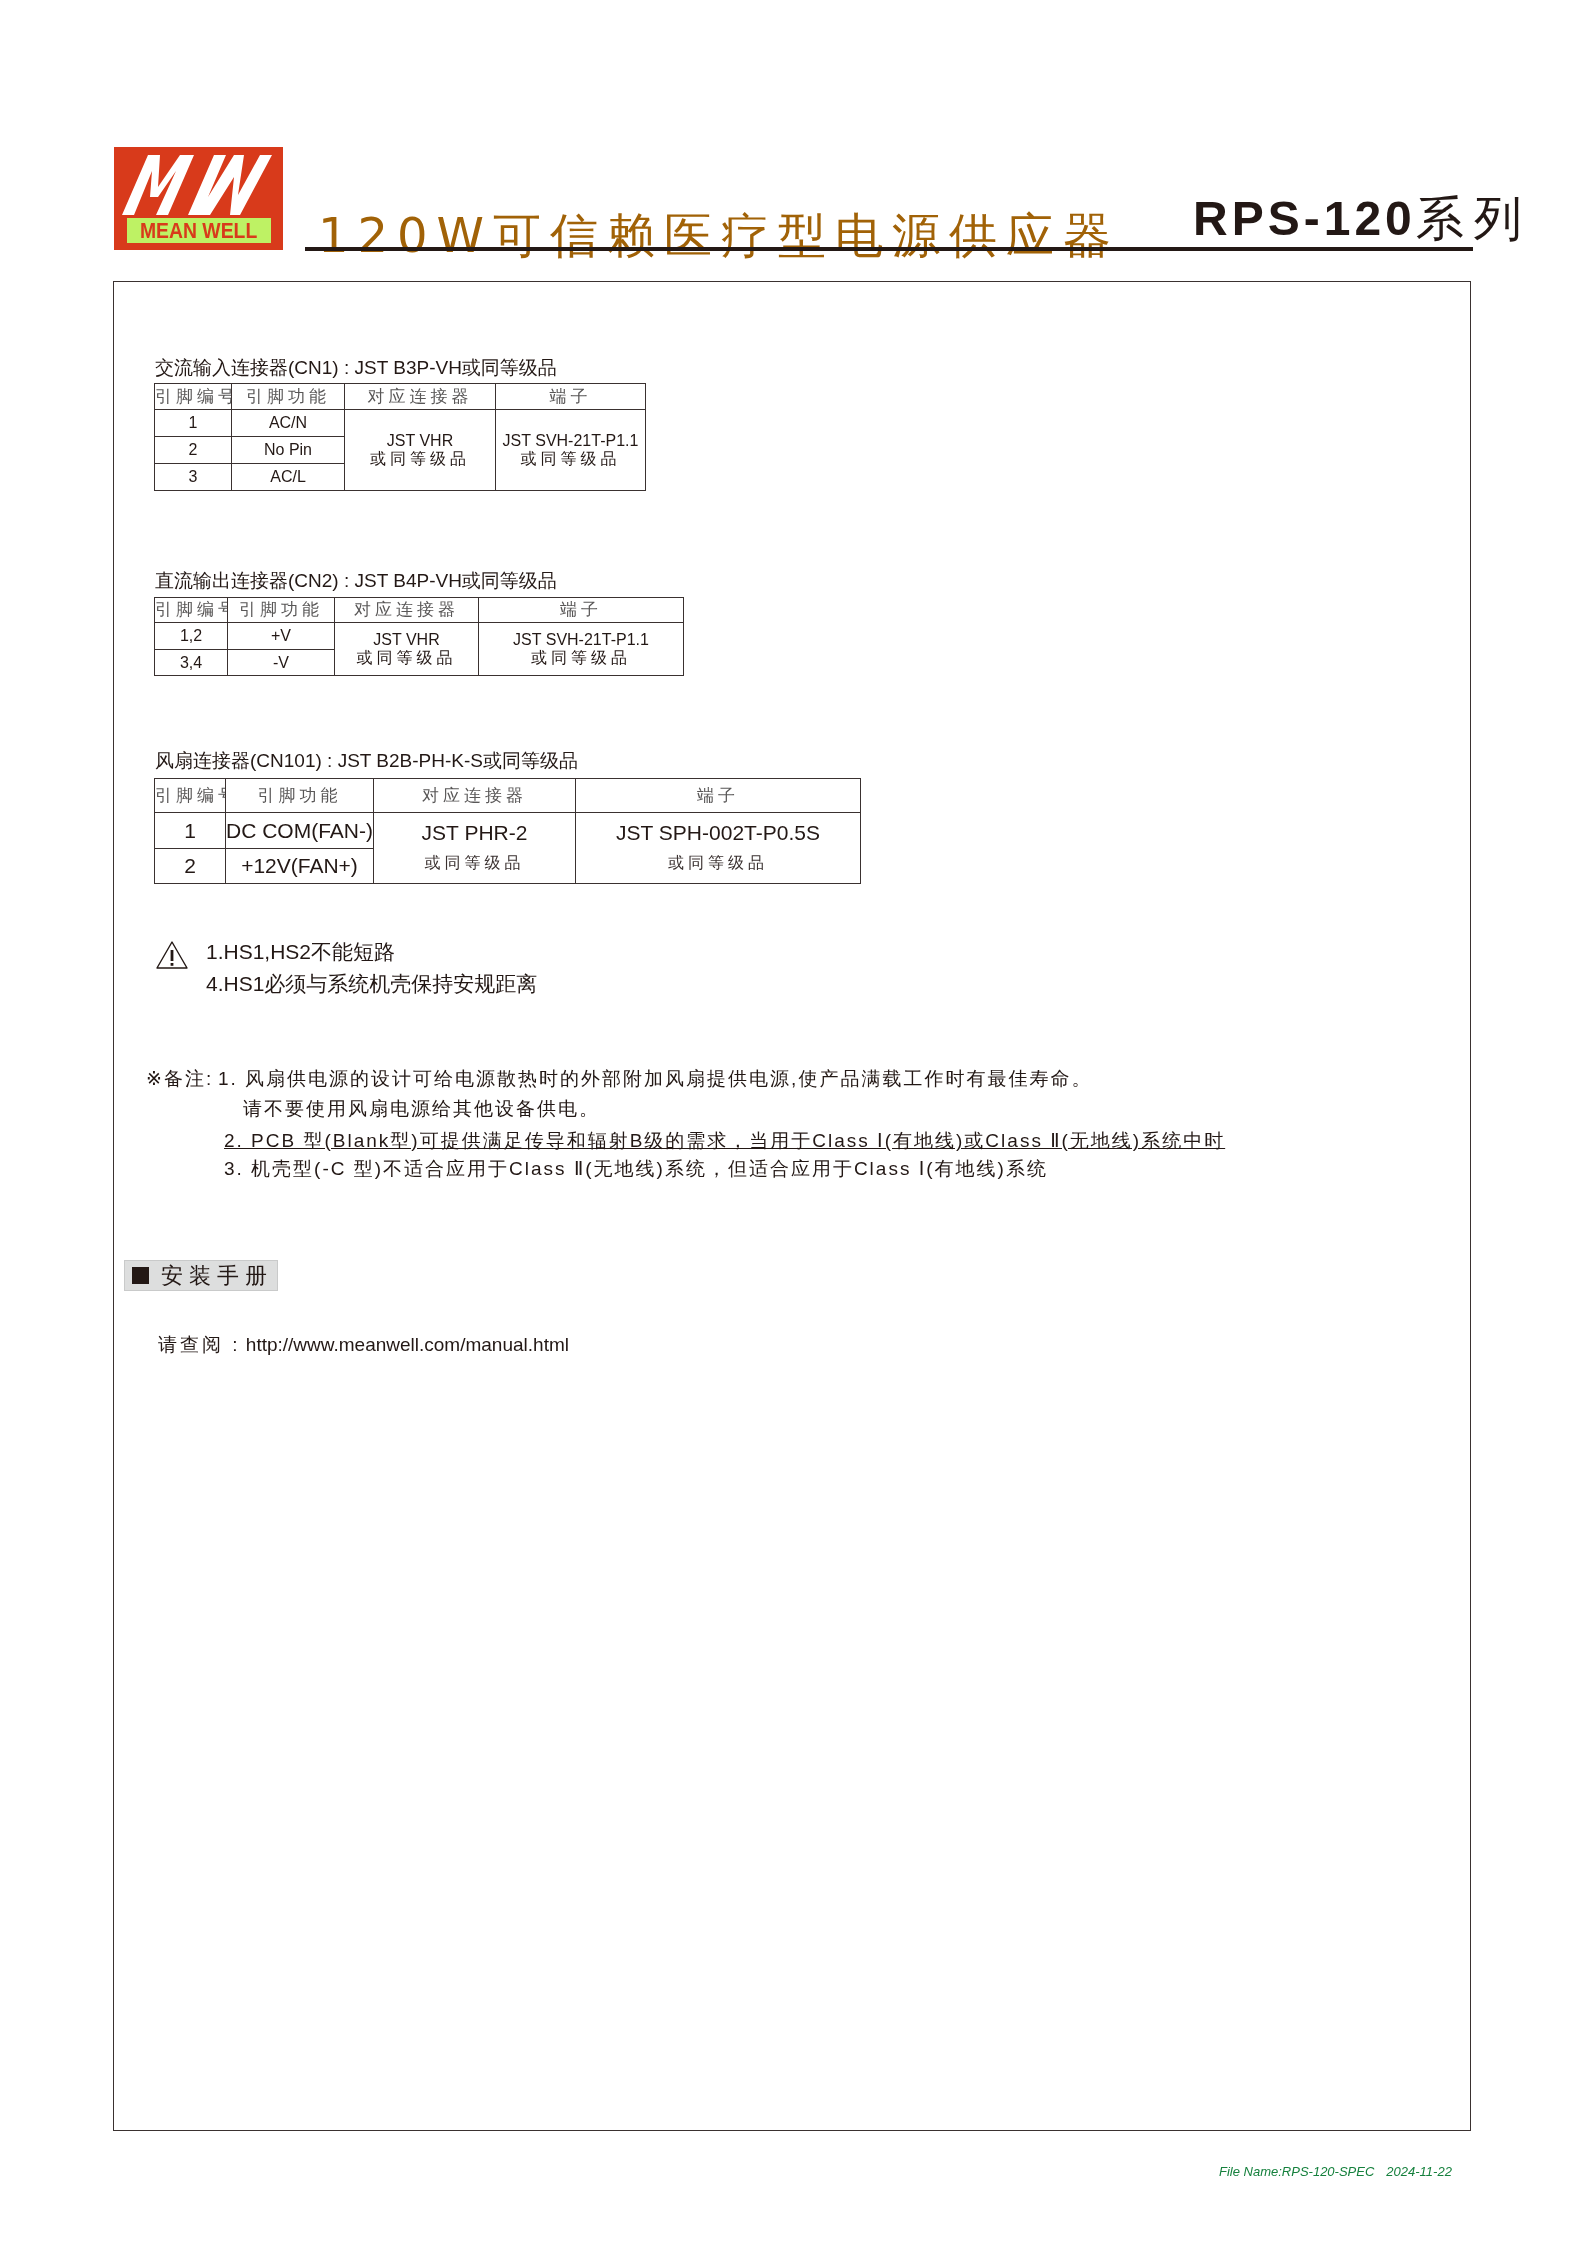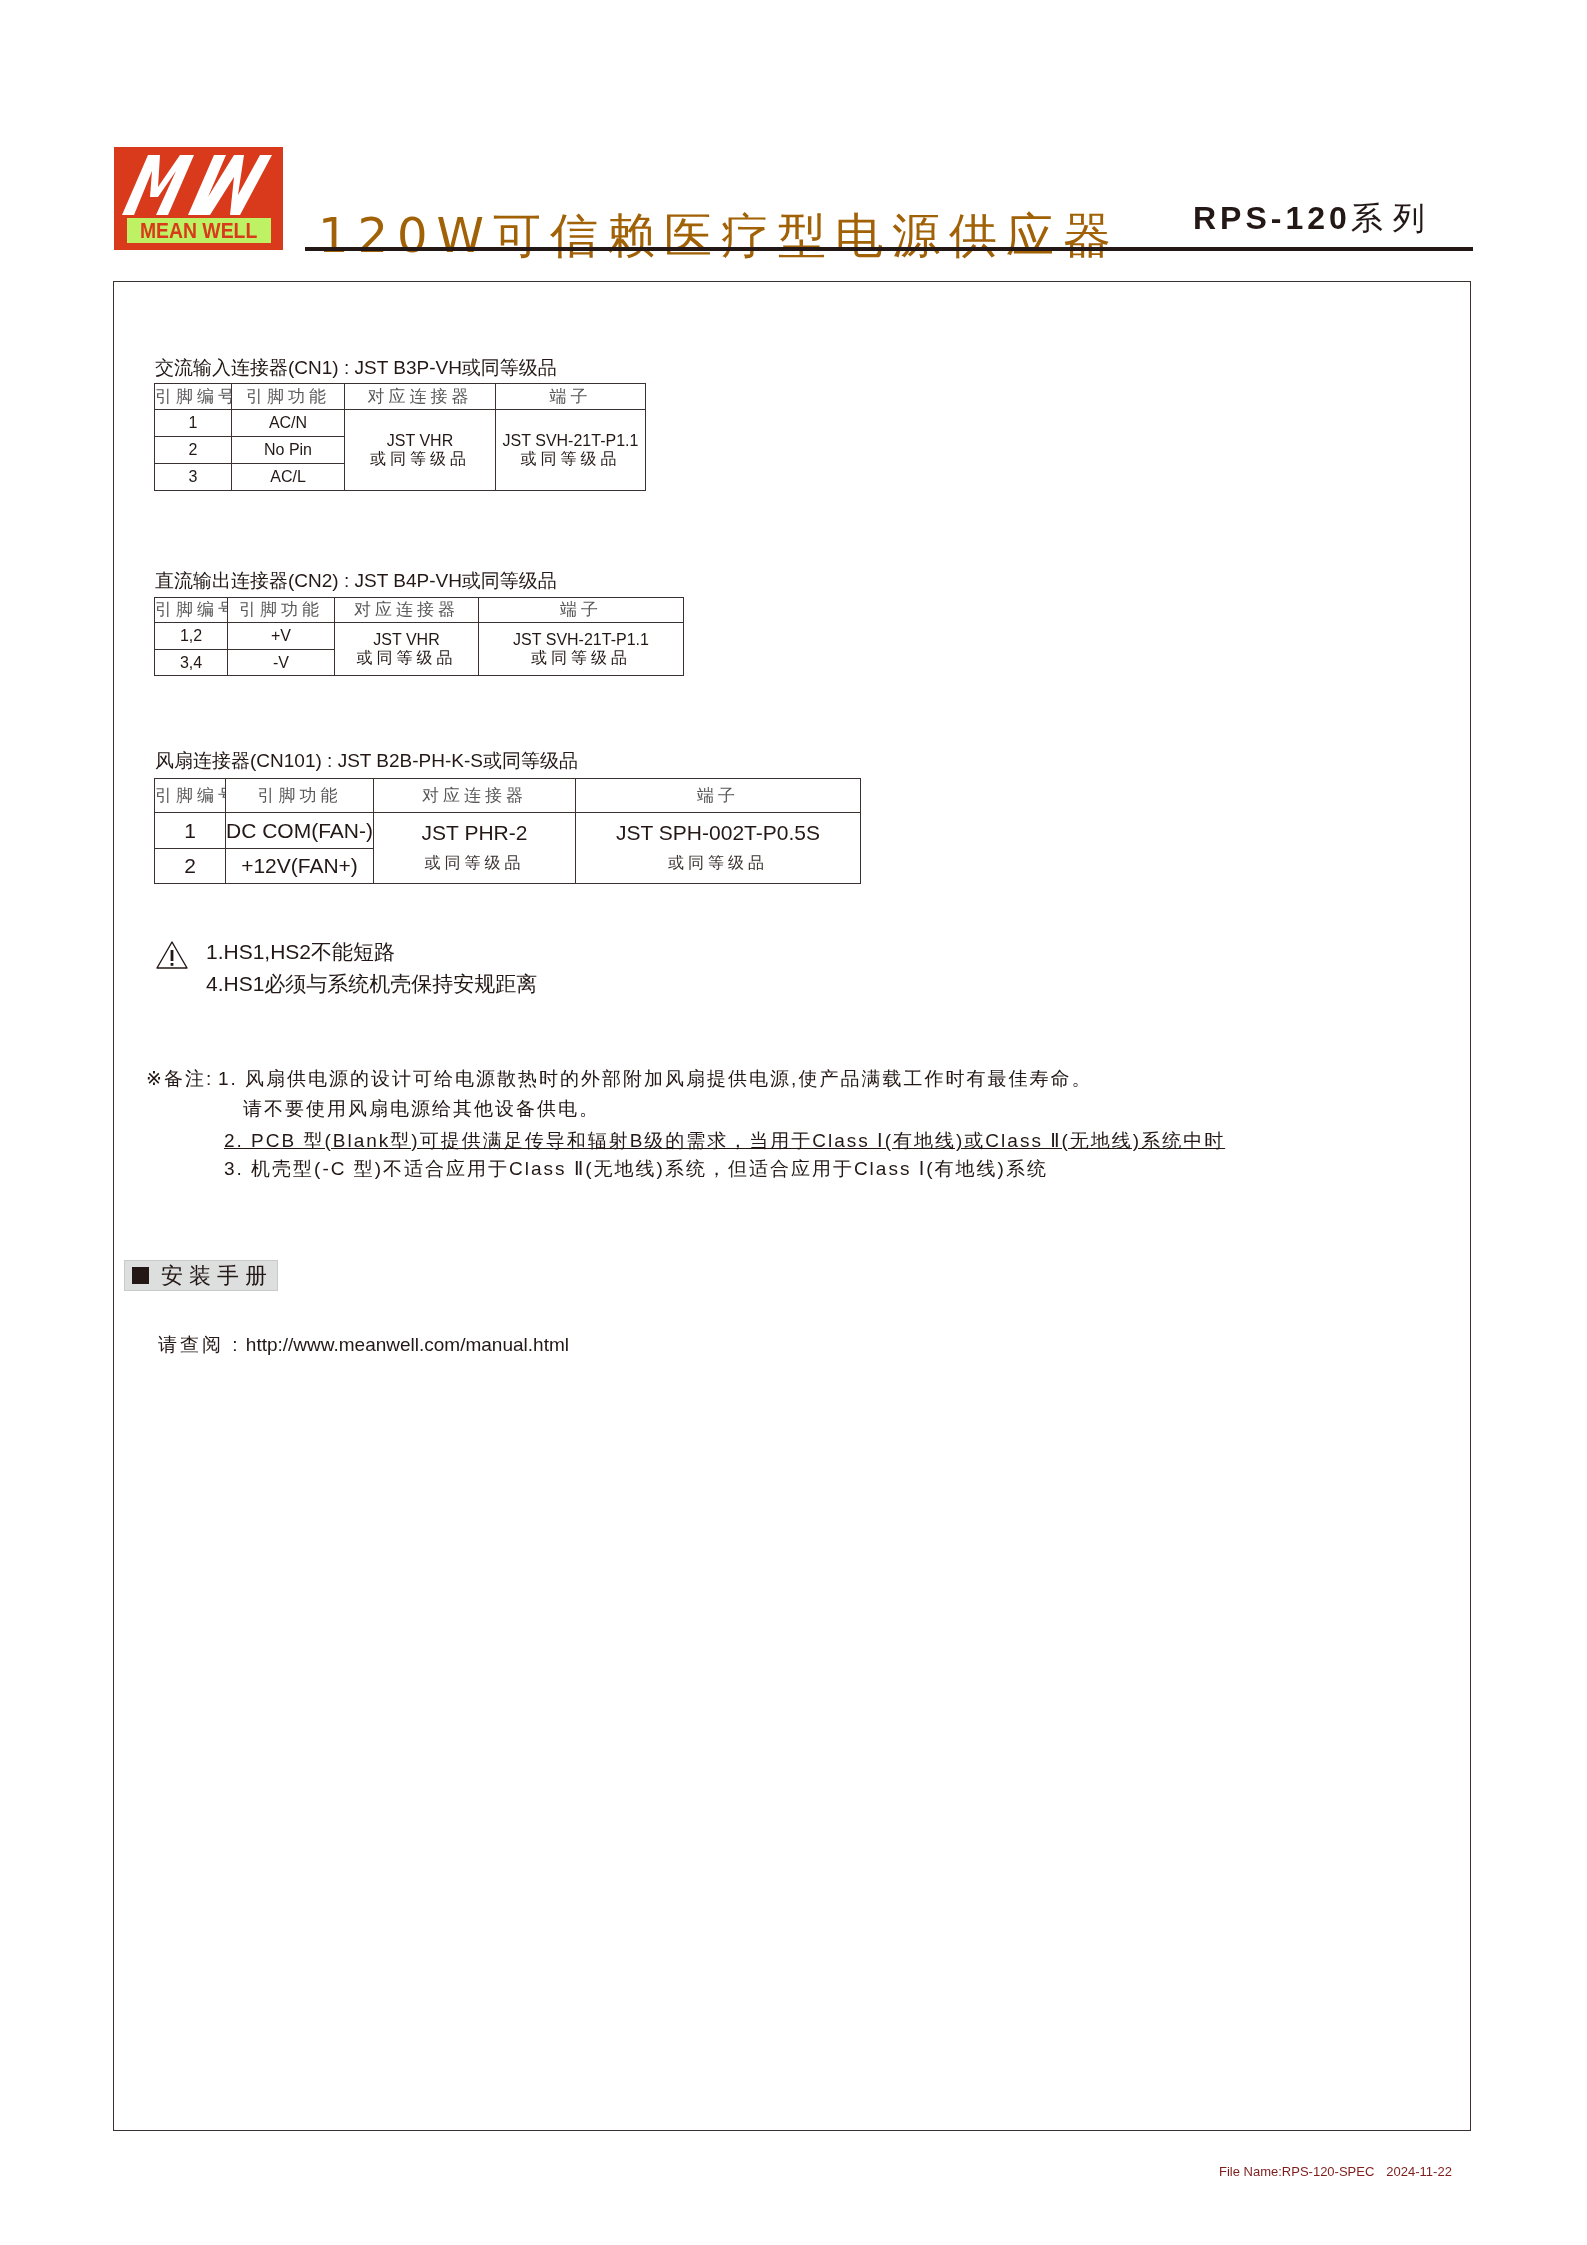--- a/index.html
+++ b/index.html
@@ -26,21 +26,21 @@
     font-family: "Liberation Sans", sans-serif;
     transform: scaleX(0.88); white-space: nowrap;
   }
   .title {
     left: 318px; top: 209px; font-size: 48px; line-height: 52px;
     letter-spacing: 9px; color: #a16207; white-space: nowrap;
     font-family: "DejaVu Sans", "Liberation Sans", sans-serif;
     font-weight: normal;
   }
   .series {
-    left: 1193px; top: 192px; font-size: 32px; line-height: 52px; white-space: nowrap; text-align: right;
+    left: 1193px; top: 192px; font-size: 48px; line-height: 52px; white-space: nowrap; text-align: right;
   }
   .series .model { font-weight: bold; letter-spacing: 4px; font-family: "Liberation Sans", sans-serif; }
   .series .suffix { letter-spacing: 10px; font-family: "DejaVu Sans", sans-serif; }
   .title-rule {
     left: 305px; top: 247px; width: 1168px; height: 4px; background: #231815;
   }
   
   .frame {
     left: 113px; top: 281px; width: 1358px; height: 1850px;
     border: 1.5px solid #3a3130; box-sizing: border-box;
@@ -74,21 +74,21 @@
   
   .sec-bar {
     left: 124px; top: 1260px; width: 154px; height: 31px;
     background: #DDDEDE; border: 1px solid #c9caca; box-sizing: border-box;
     display: flex; align-items: center;
   }
   .sec-square { width: 17px; height: 17px; background: #231815; margin-left: 7px; margin-right: 12px; }
   .sec-text { font-size: 22px; letter-spacing: 6px; color: #231815; }
   .manual { left: 158px; top: 1334px; font-size: 19px; line-height: 22px; white-space: nowrap; }
   .footer {
-    left: 1219px; top: 2164px; font-size: 13px; color: #7f1d1d;
+    left: 1219px; top: 2164px; font-size: 13px; font-style: italic; color: #15803d;
     white-space: nowrap;
   }
   .footer .date { margin-left: 12px; }
 </style>
 </head>
 <body>
 
 <div class="abs logo">
   <svg width="169" height="72" viewBox="0 0 169 72">
 

